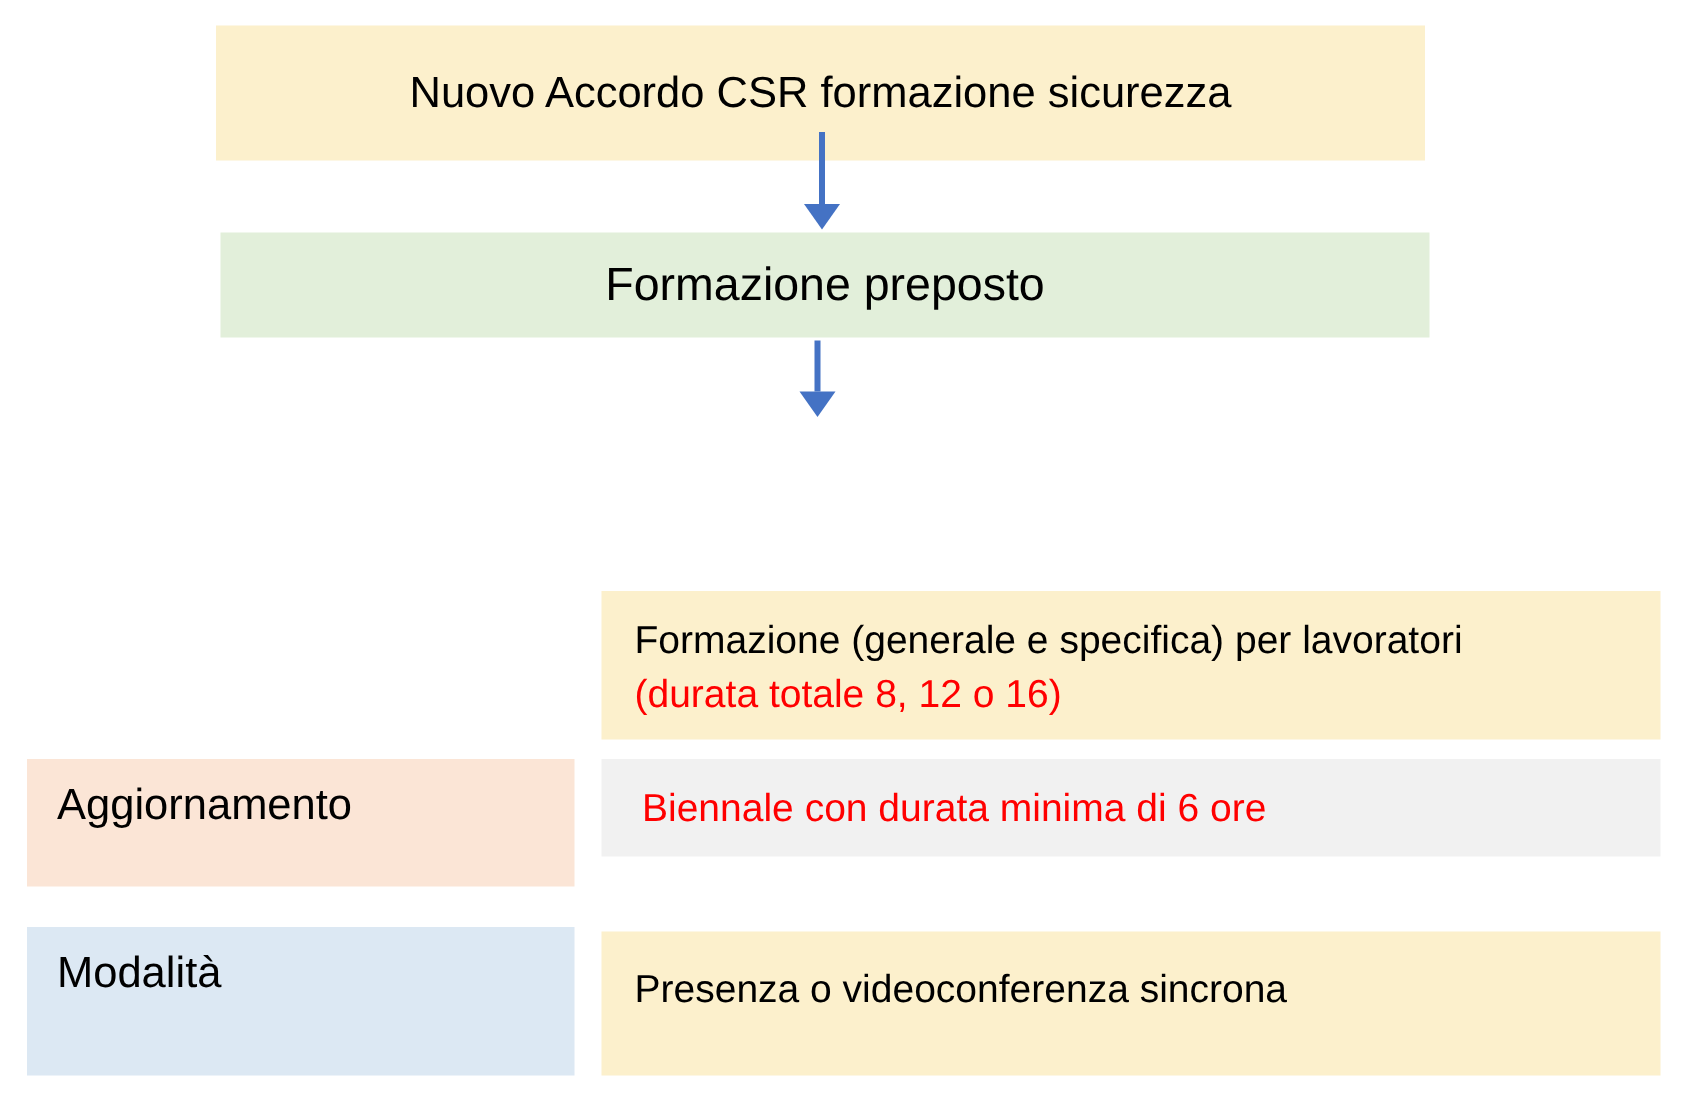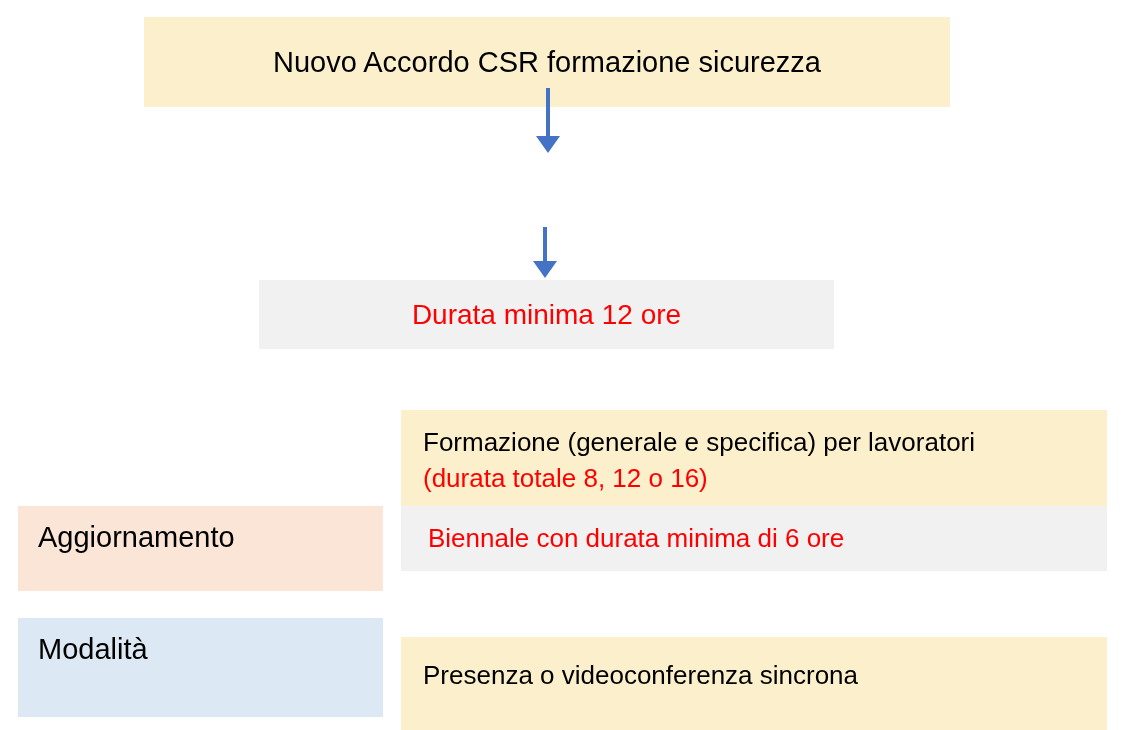--- a/index.html
+++ b/index.html
@@ -73,21 +73,21 @@
   }
   .value-box {
     left: 401px;
     width: 706px;
     padding: 14px 12px 0 22px;
     font-size: 26px;
     line-height: 36px;
   }
   .bg-blue  { background: var(--light_blue, #DCE8F3); }
   .bg-peach { background: var(--peach, #FBE5D6); }
-  .bg-cream { background: var(--cream, #FCF0CC); margin-top: 16px; }
+  .bg-cream { background: var(--cream, #FCF0CC); }
   .bg-gray  { background: var(--light_gray, #F1F1F1); }
   .r1-left  { top: 394px; height: 93px; }
   .r1-right { top: 394px; height: 99px; }
   .r2-left  { top: 506px; height: 85px; }
   .r2-right { top: 506px; height: 65px; padding-left: 27px; }
   .r3-left  { top: 618px; height: 99px; }
   .r3-right { top: 621px; height: 96px; padding-top: 20px; }
   .line-red { color: var(--red, #FF0000); }
   .line-red:empty { display: none; }
 </style>
@@ -98,29 +98,29 @@
 
   <div class="box flow flow-top">
     <span>Nuovo Accordo CSR formazione sicurezza</span>
   </div>
 
   <div class="arrow arrow-1">
     <div class="shaft"></div>
     <div class="head"></div>
   </div>
 
+  <div class="box flow flow-green">
+    <span>Formazione preposto</span>
+  </div>
 
   <div class="arrow arrow-2">
     <div class="shaft"></div>
     <div class="head"></div>
   </div>
 
-  <div class="box flow flow-gray">
-    <span>Durata minima 12 ore</span>
-  </div>
 
   <div class="box value-box bg-cream r1-right">
     <div class="line-black">Formazione (generale e specifica) per lavoratori</div>
     <div class="line-red">(durata totale 8, 12 o 16)</div>
   </div>
 
   <div class="box label-box bg-peach r2-left">
     <span>Aggiornamento</span>
   </div>
   <div class="box value-box bg-gray r2-right">

